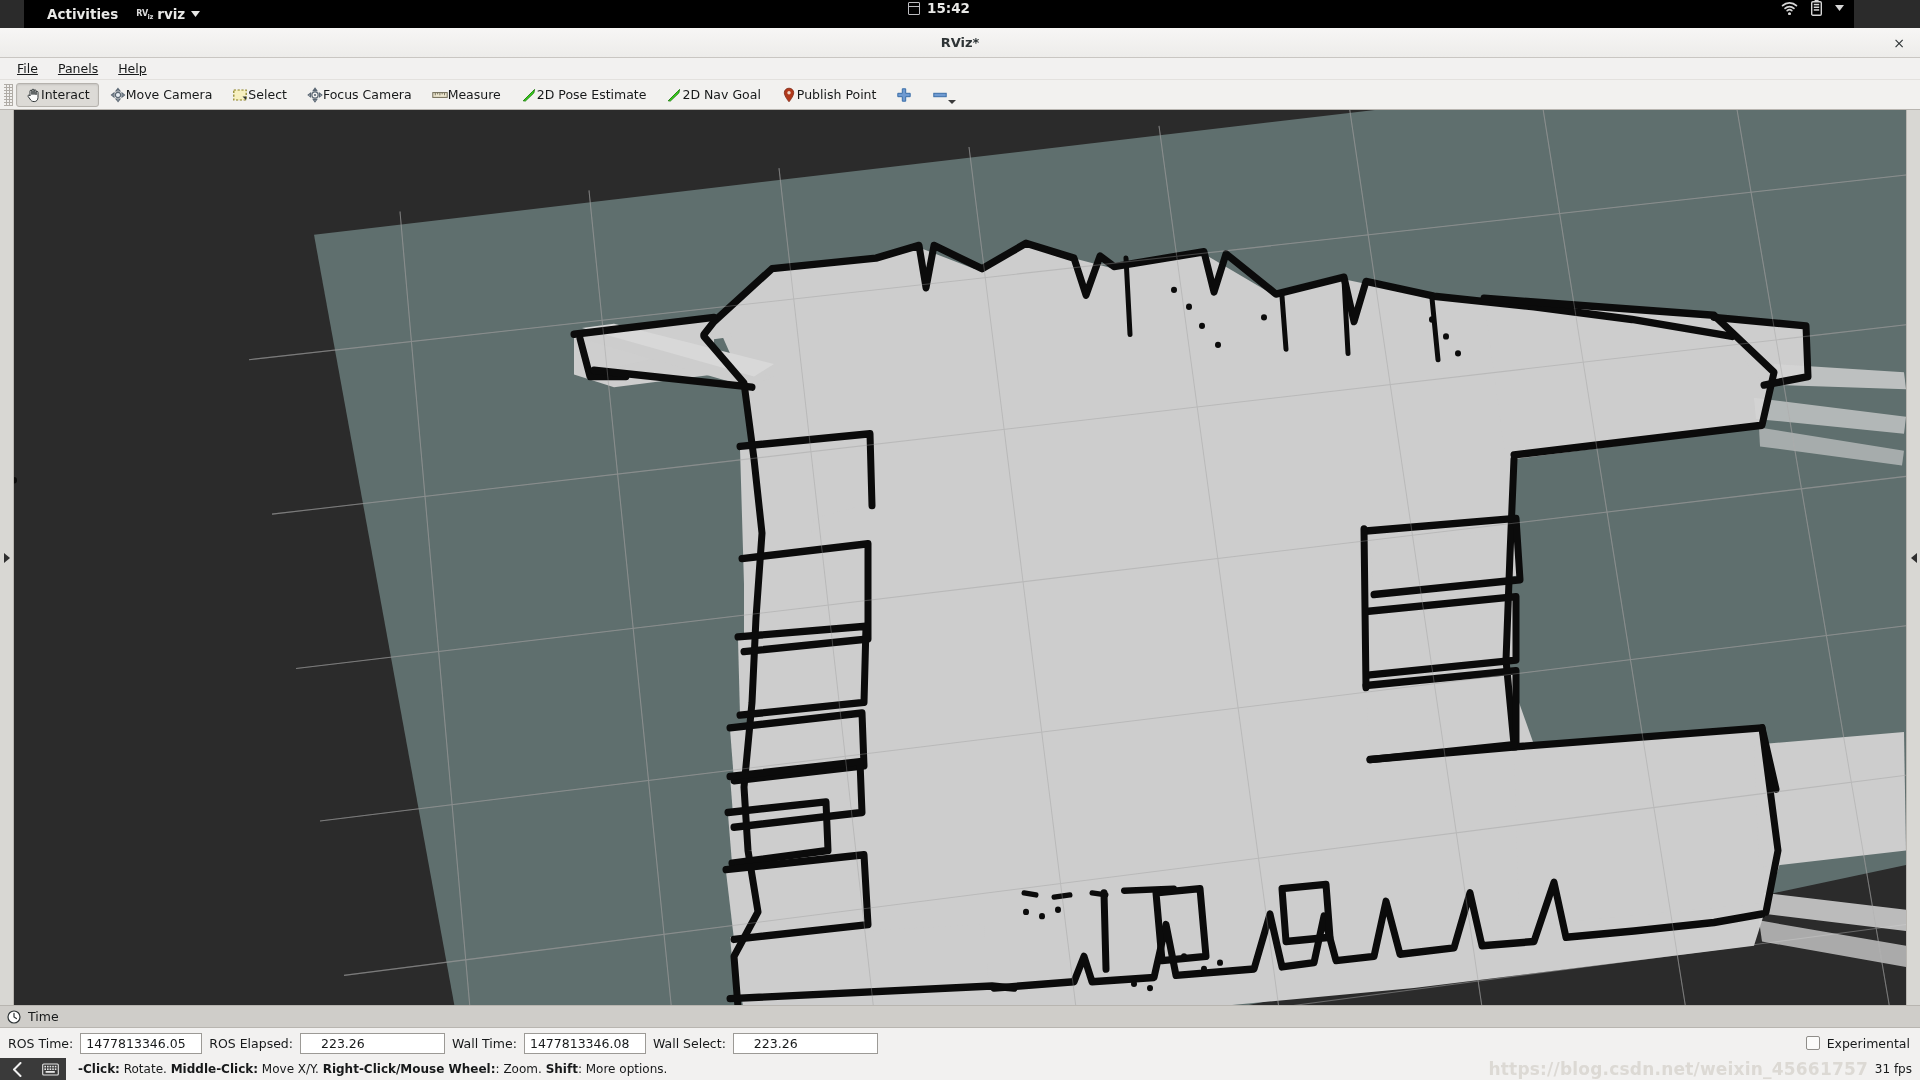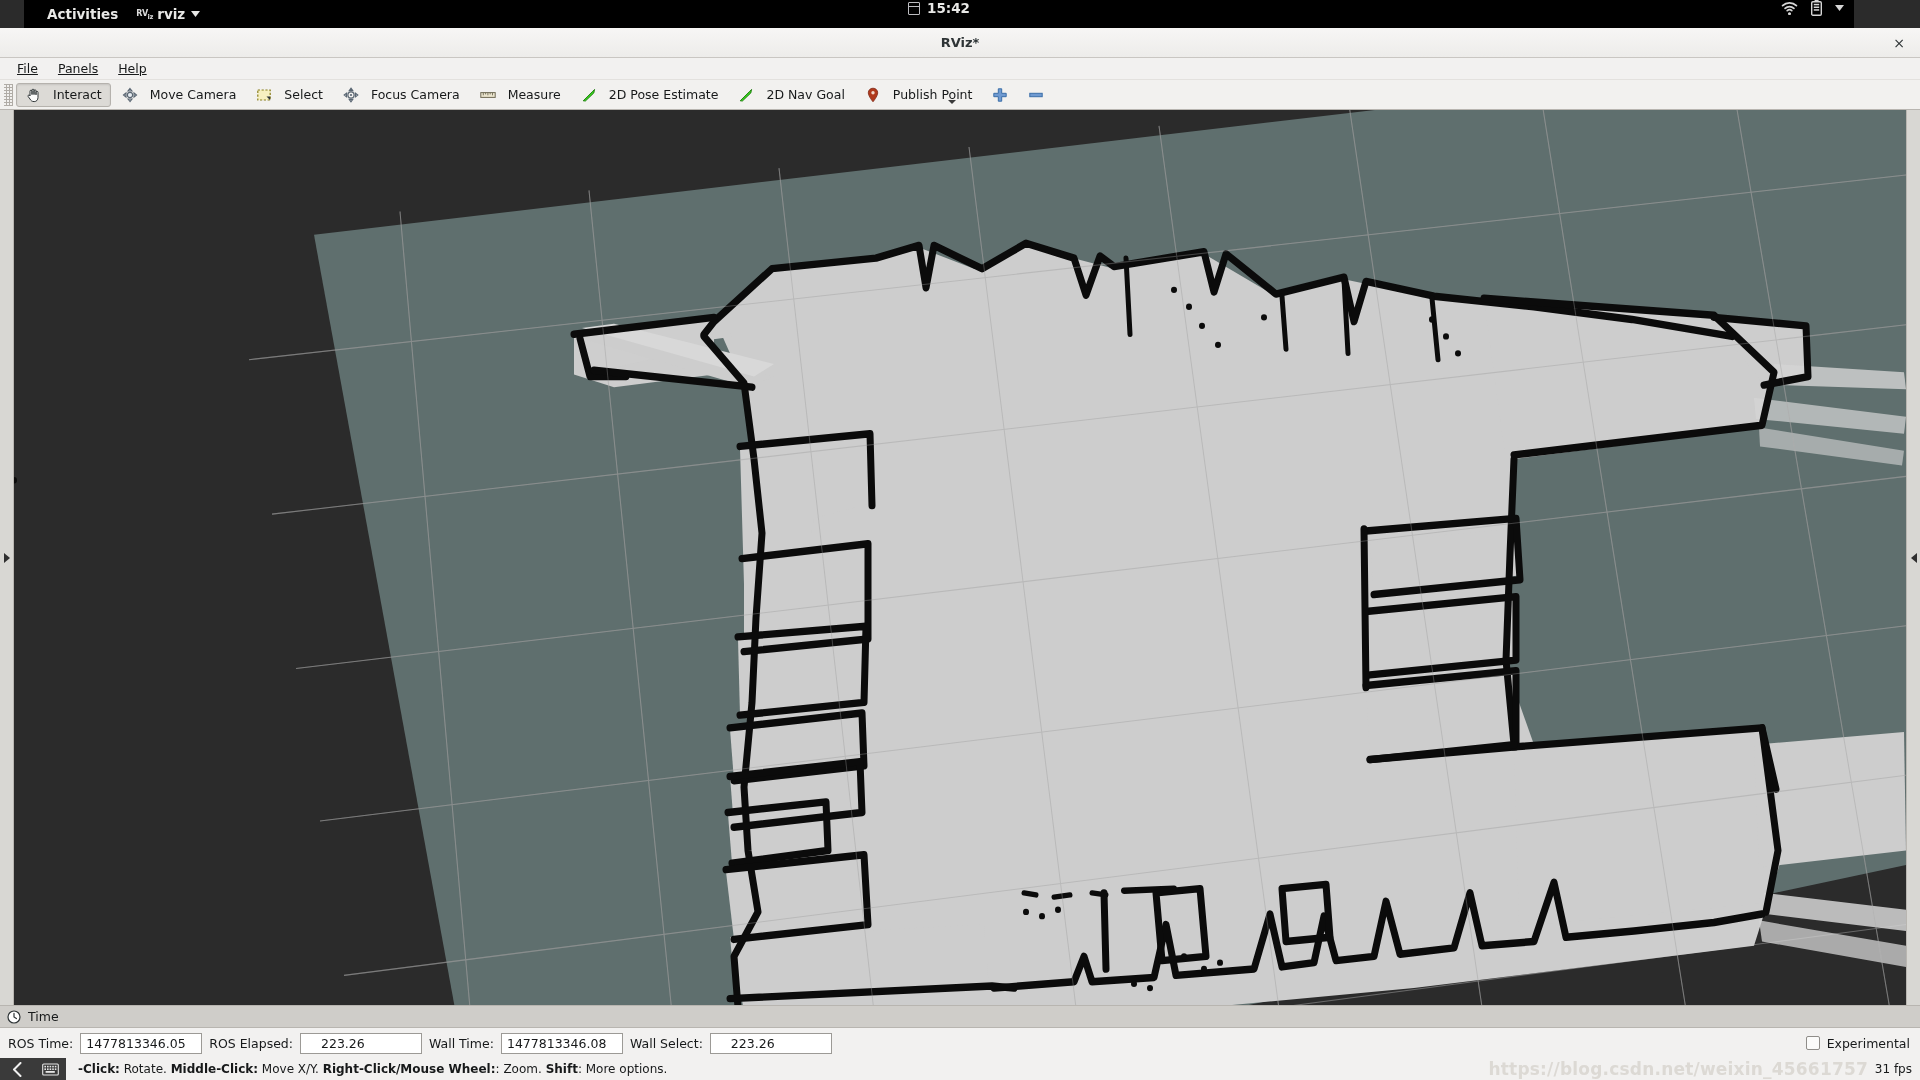--- a/index.html
+++ b/index.html
@@ -85,21 +85,21 @@
     font-size:12.5px; color:#17191a;
     position:relative;
   }
   #tb-grip {
     width:9px;height:22px;margin-right:2px;
     background-image:radial-gradient(circle,#b0aca6 1px,transparent 1.1px);
     background-size:3px 3px; background-position:1px 2px;
     flex:0 0 9px;
   }
   .tb-btn {
-    display:flex;align-items:center;gap:12px;
+    display:flex;align-items:center;gap:0;
     height:24px;padding:0 8px;margin:0 1px;
     border:1px solid transparent;border-radius:3px;
     white-space:nowrap; cursor:default;
   }
   .tb-btn.checked {
     background:#dcdad6; border:1px solid #b5b2ad;
     box-shadow:inset 0 1px 2px rgba(0,0,0,0.10);
   }
   .tb-ico { width:16px;height:16px;flex:0 0 16px;display:block; }
   #tb-caret {
@@ -135,21 +135,21 @@
   #time-row {
     height:30px; display:flex; align-items:center; gap:7px; padding:0 8px;
     font-size:12.5px; color:#17191a; position:relative;
   }
   .tf-label { white-space:nowrap; }
   .tf-input {
     height:21px; background:#ffffff; border:1px solid #9c9a96;
     font-size:12.5px; font-family:"DejaVu Sans", sans-serif; color:#17191a;
     padding:0 5px; line-height:19px;
   }
-  .w-ros { width:122px; } .w-el { width:122px;padding-left:20px; }
+  .w-ros { width:122px; } .w-el { width:145px;padding-left:20px; }
   #experimental-wrap {
     position:absolute; right:10px; display:flex; align-items:center; gap:7px;
   }
   .cbox { width:14px;height:14px;border:1px solid #8f8d89;background:#fbfbfa;border-radius:2px; }
 
   
   #statusbar {
     flex:0 0 22px; height:22px; background:#f2f1f0;
     display:flex; align-items:center; position:relative;
     font-size:12px; color:#17191a; overflow:hidden;

